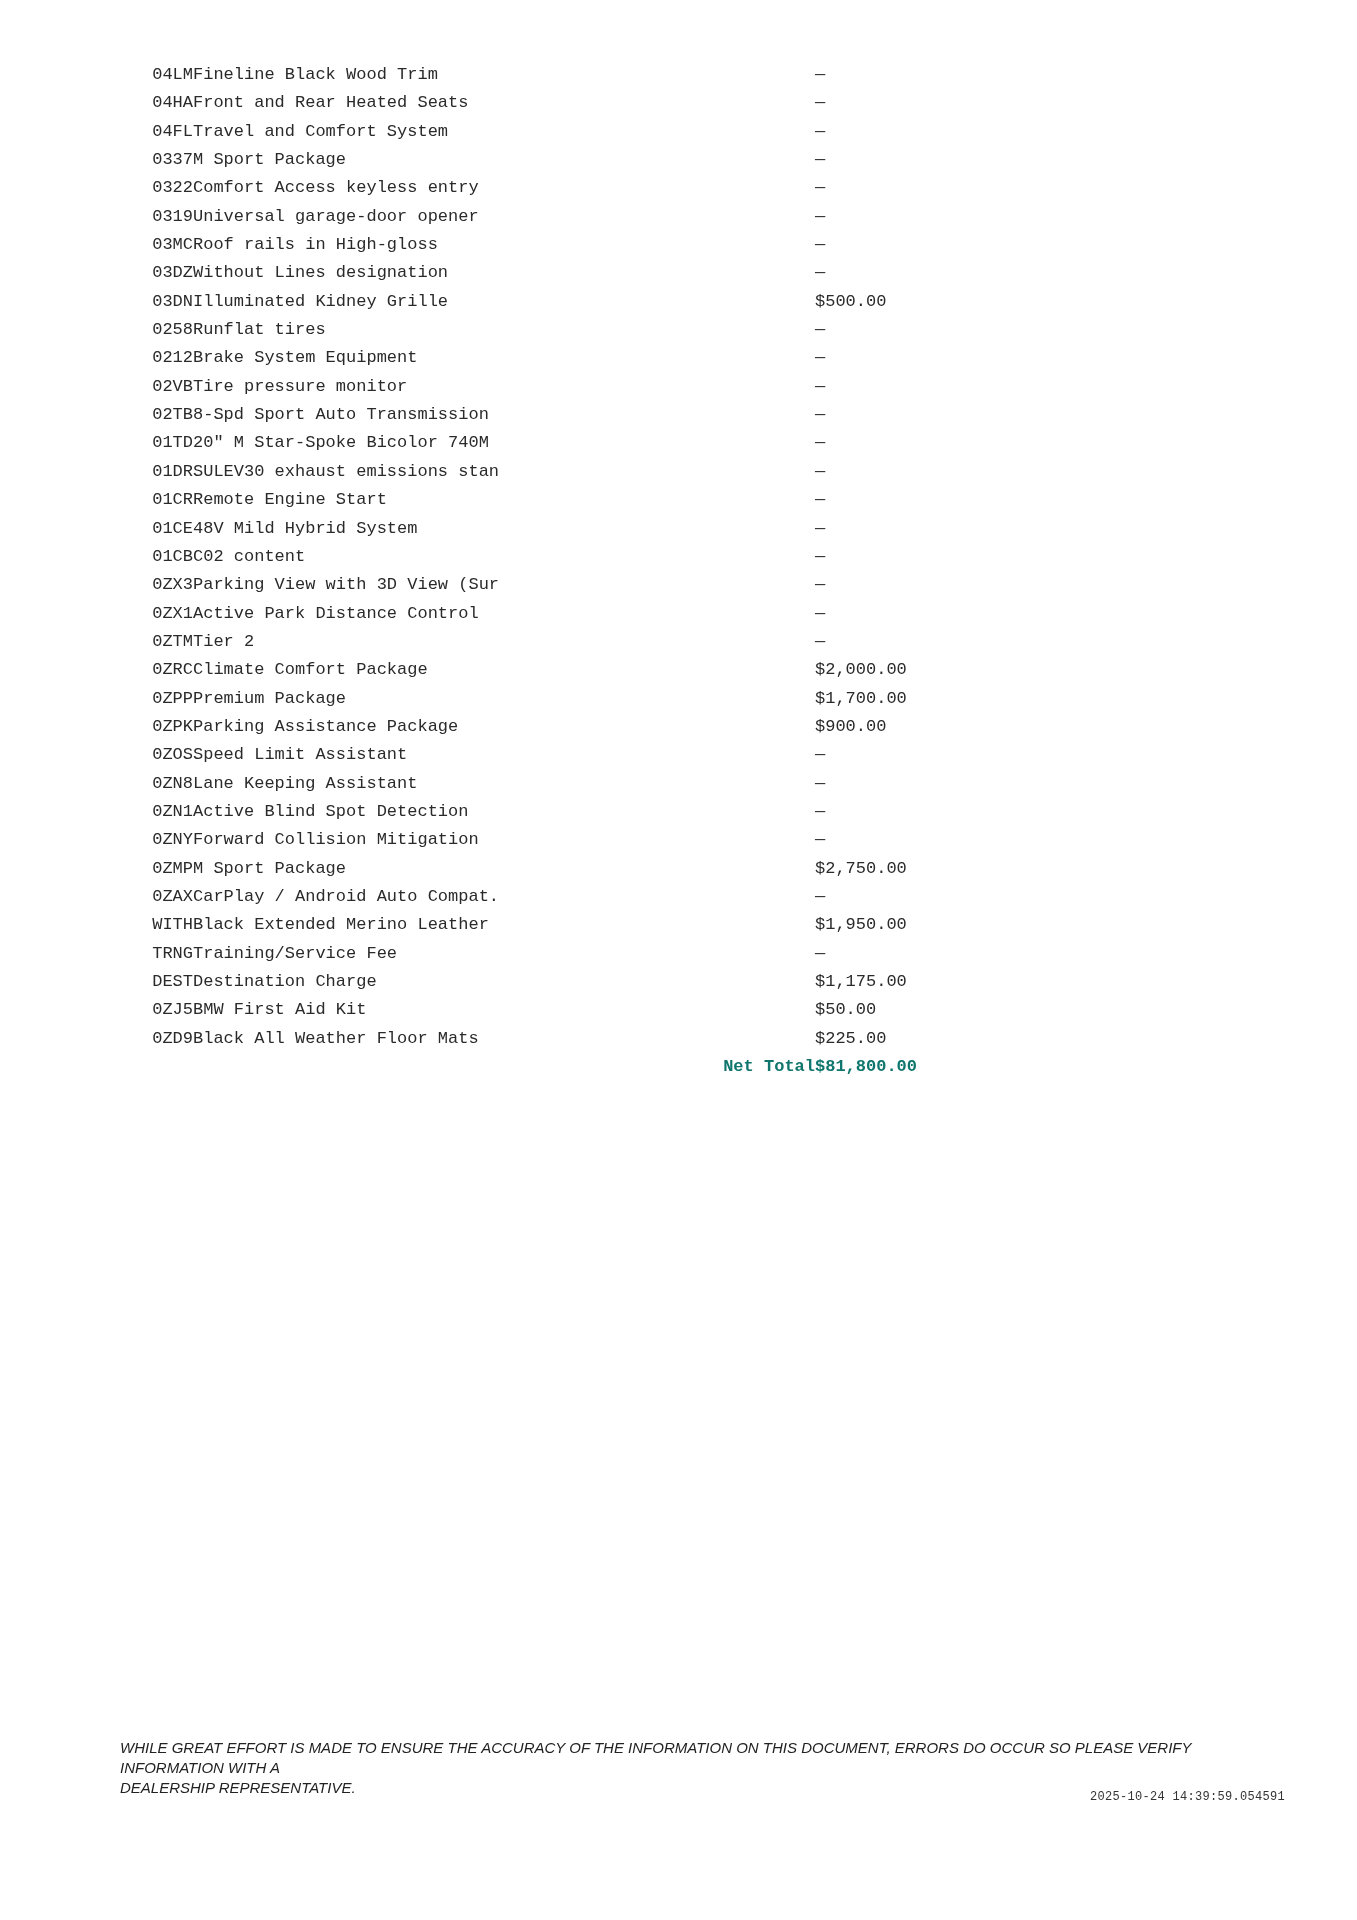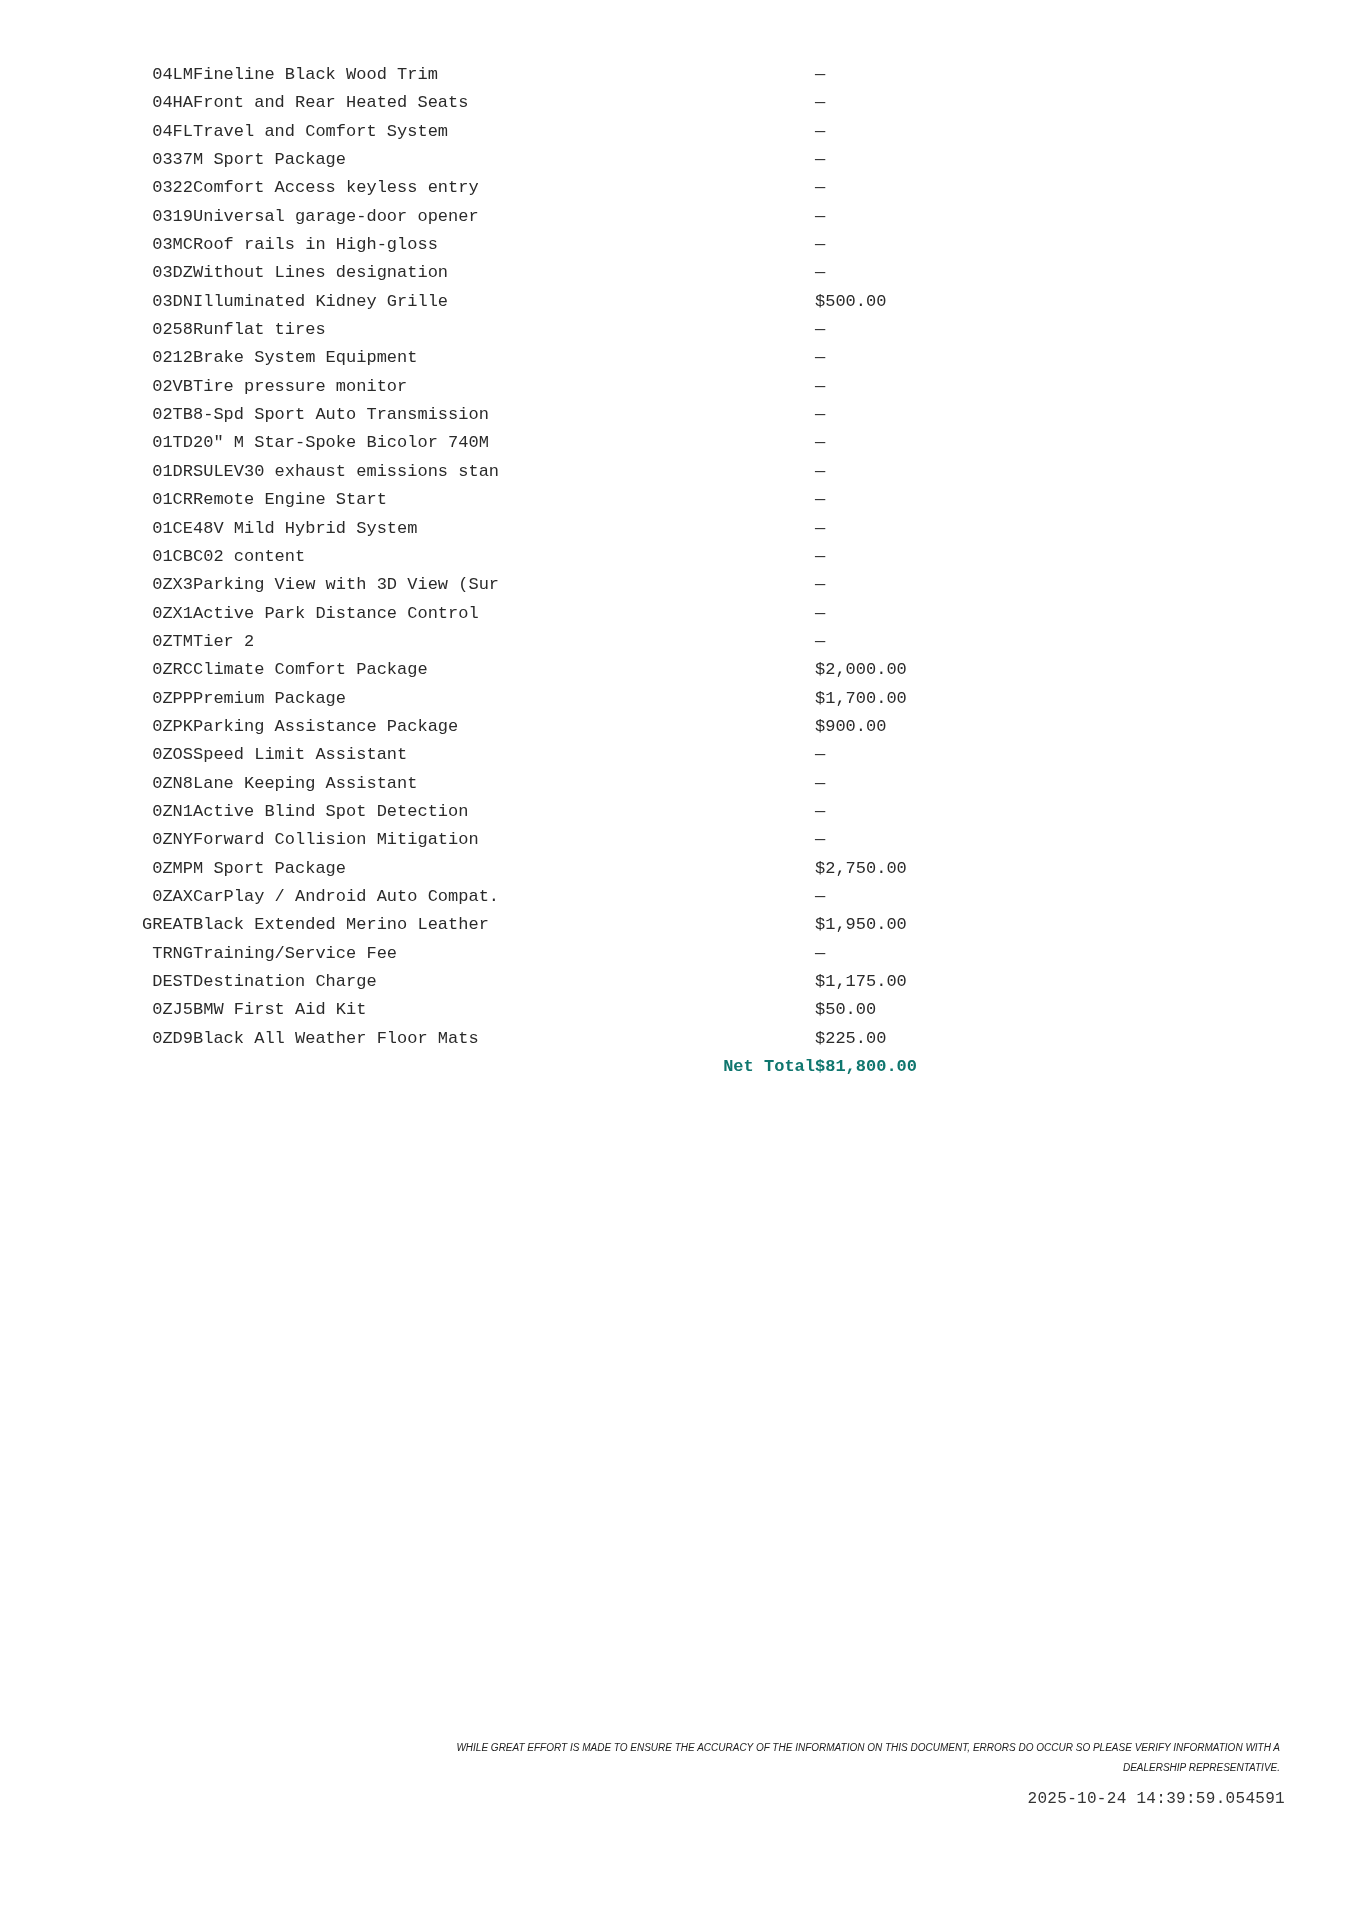--- a/index.html
+++ b/index.html
@@ -44,33 +44,33 @@
     }
     .total-row td {
       font-weight: bold;
       color: #0f766e;
     }
     .disclaimer {
       position: absolute;
       left: 120px;
       width: 1160px;
       top: 1738px;
-      text-align: right;
+      text-align: left;
       font-family: "Liberation Sans", "DejaVu Sans", sans-serif;
       font-style: italic;
-      font-size: 10px;
+      font-size: 15px;
       line-height: 20px;
       color: #222;
     }
     .timestamp {
       position: absolute;
       right: 72px;
       top: 1790px;
       font-family: "Liberation Mono", "DejaVu Sans Mono", monospace;
-      font-size: 16px;
+      font-size: 12px;
       color: #333;
       letter-spacing: 0.3px;
     }
   </style>
 </head>
 <body>
 
 <table class="options-table">
   <tbody id="options-body">
       <tr>
@@ -217,21 +217,21 @@
         <td class="col-code">0ZMP</td>
         <td class="col-desc">M Sport Package</td>
         <td class="col-price">$2,750.00</td>
       </tr>
       <tr>
         <td class="col-code">0ZAX</td>
         <td class="col-desc">CarPlay / Android Auto Compat.</td>
         <td class="col-price dash">—</td>
       </tr>
       <tr>
-        <td class="col-code">GREAT</td>
+        <td class="col-code">WITH</td>
         <td class="col-desc">Black Extended Merino Leather</td>
         <td class="col-price">$1,950.00</td>
       </tr>
       <tr>
         <td class="col-code">TRNG</td>
         <td class="col-desc">Training/Service Fee</td>
         <td class="col-price dash">—</td>
       </tr>
       <tr>
         <td class="col-code">DEST</td>

